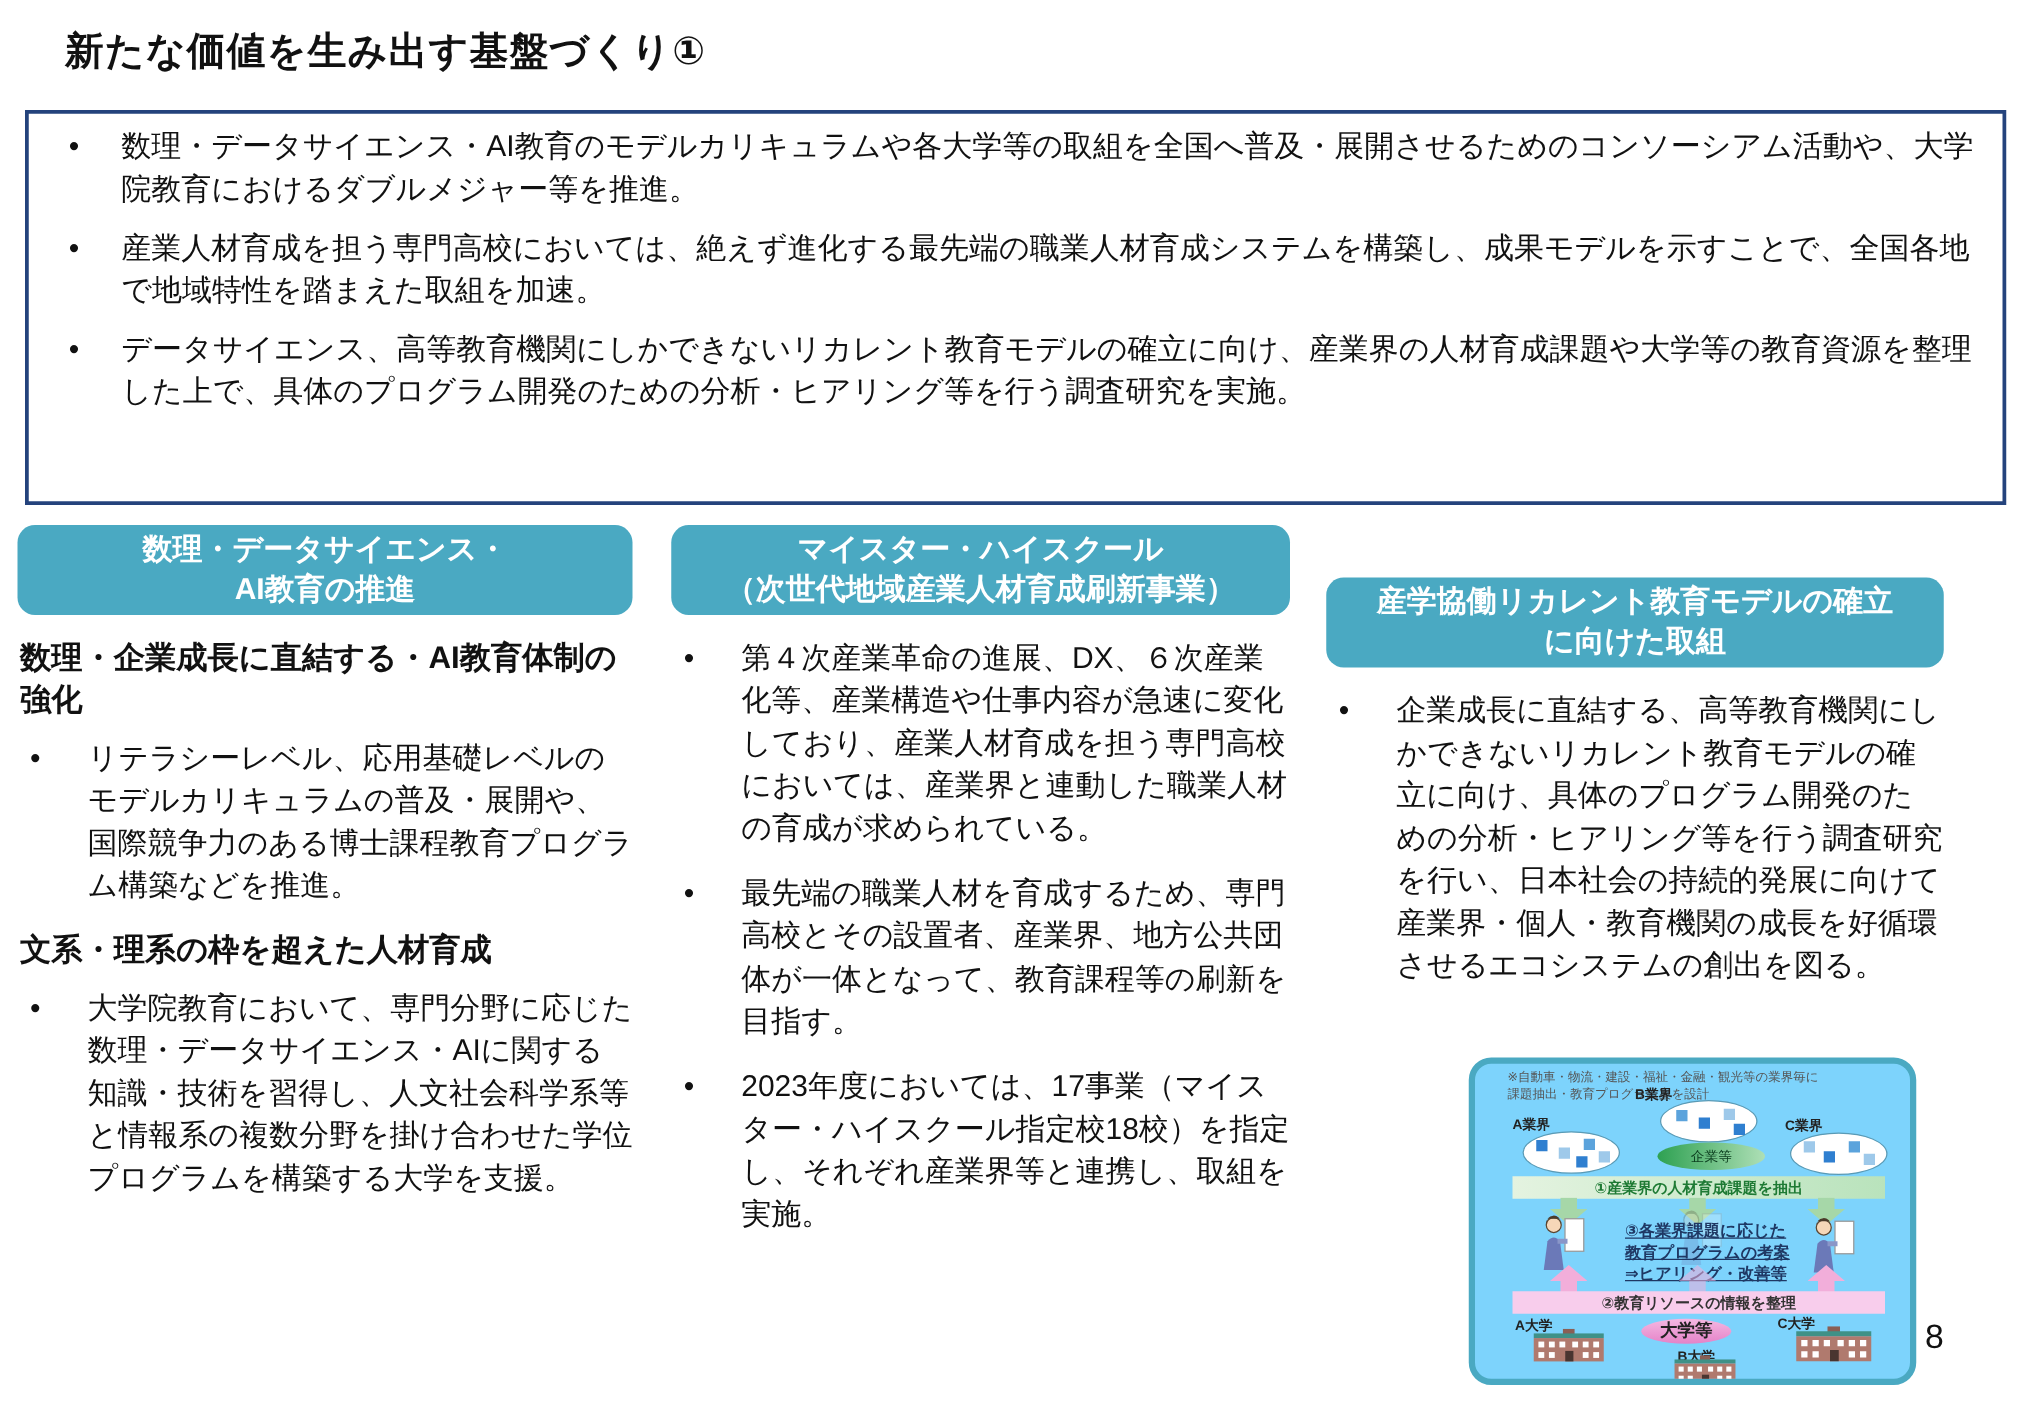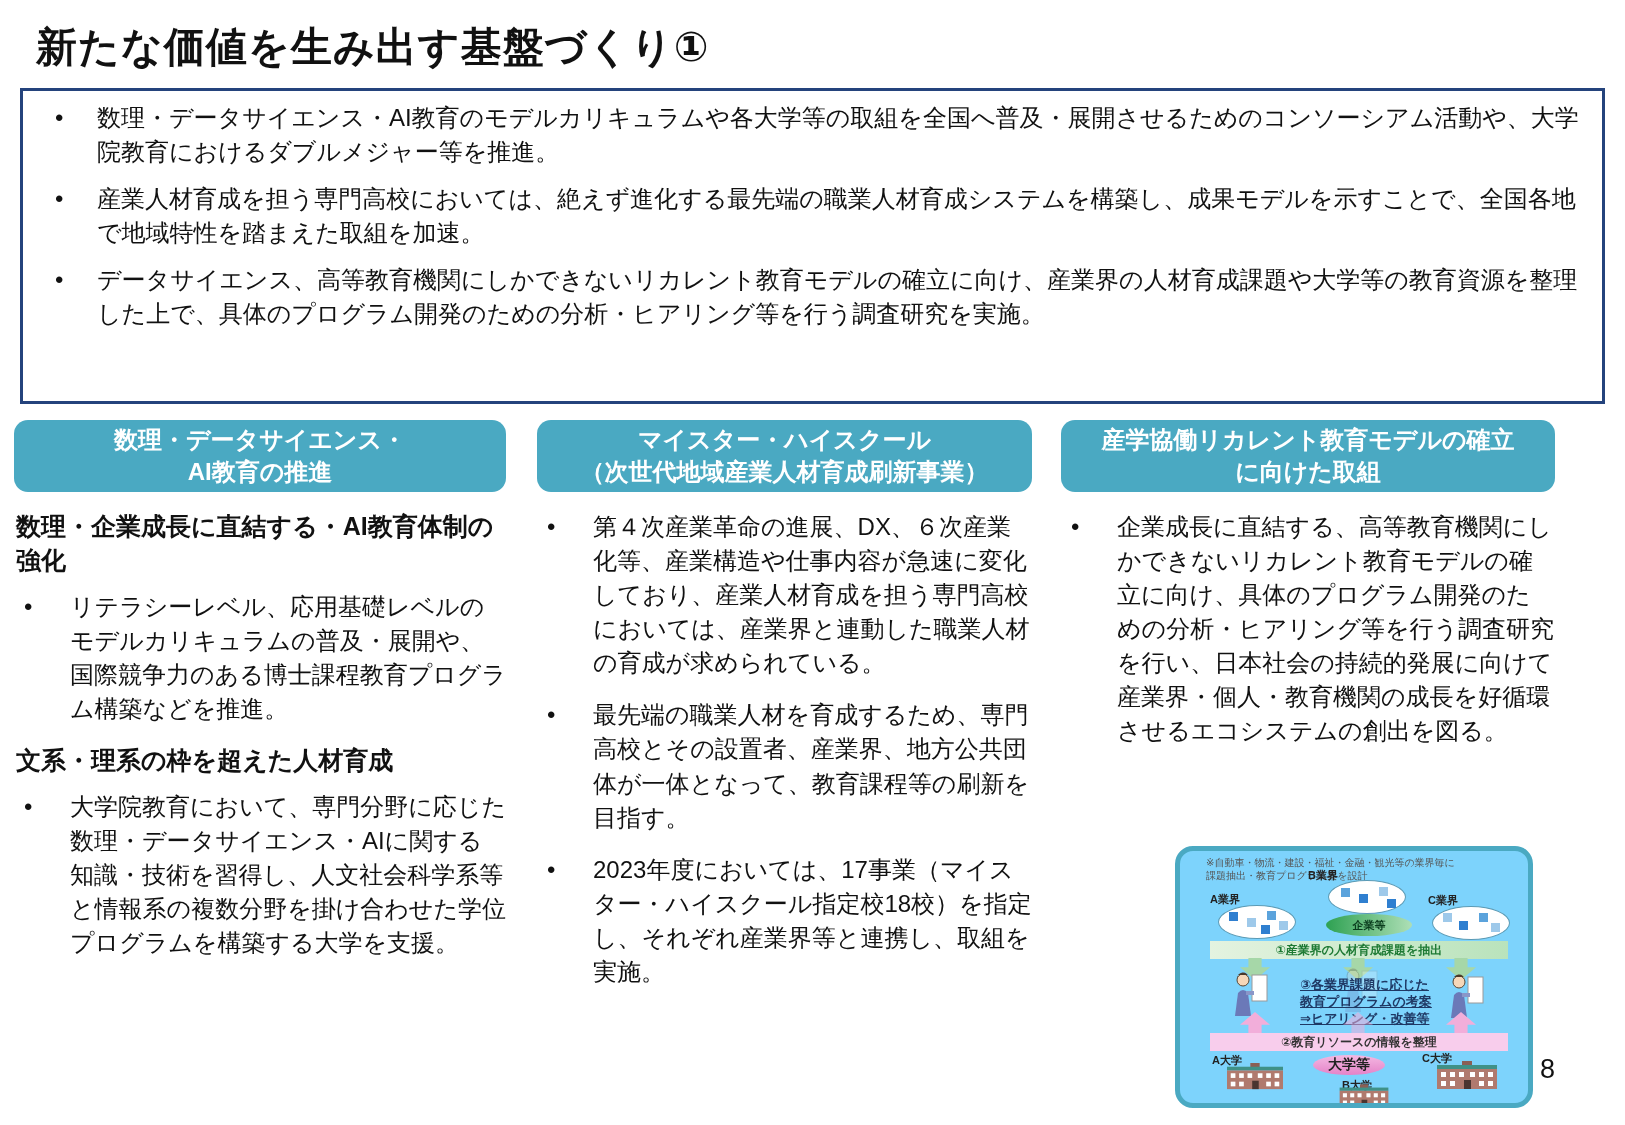--- a/index.html
+++ b/index.html
@@ -1,32 +1,32 @@
 <!DOCTYPE html>
 <html><head>
 <meta charset="utf-8">
 <style>
   html,body{margin:0;padding:0;background:#fff;}
   .slide{position:relative;width:1625px;height:1125px;background:#fff;overflow:hidden;
          font-family:"Liberation Sans","DejaVu Sans",sans-serif;color:#111;}
 
-  .slide-title{position:absolute;left:36px;top:20px;font-size:41px;font-weight:700;letter-spacing:1px;}
+  .slide-title{position:absolute;left:52px;top:20px;font-size:31px;font-weight:700;letter-spacing:1px;}
 
   .summary-box{position:absolute;left:20px;top:88px;width:1585px;height:316px;box-sizing:border-box;
                border:3px solid #24437c;background:#fff;padding:10px 18px;overflow:hidden;}
   .summary-heading{font-size:26px;font-weight:700;margin:2px 0 12px 2px;}
   .bullet-row{display:flex;margin-bottom:13px;}
   .summary-box .bullet-row{font-size:24px;line-height:1.42;}
   .marker{flex:none;width:42px;padding-left:14px;}
   .bullet-text{flex:1;overflow-wrap:anywhere;}
 
   .column{position:absolute;top:420px;}
   #col1{left:14px;width:492px;}
   #col2{left:537px;width:495px;}
-  #col3{left:1061px;width:494px;}
+  #col3{left:1061px;width:494px;margin-top:42px;}
   .col-header{height:72px;border-radius:14px;background:#4AA9C2;color:#fff;font-weight:700;
               font-size:24px;line-height:1.32;display:flex;align-items:center;justify-content:center;
               text-align:center;white-space:pre-line;}
   .col-body{margin-top:18px;font-size:24px;line-height:1.42;}
   .col-body .bullet-row{margin-bottom:18px;}
   .col-body .marker{width:46px;padding-left:10px;}
   .subheading{font-size:25px;font-weight:700;line-height:1.35;margin:4px 0 12px 2px;overflow-wrap:anywhere;}
   #col3 .col-body{height:330px;overflow:hidden;}
 
   .page-number{position:absolute;left:1540px;top:1054px;font-size:27px;color:#111;}
@@ -38,21 +38,21 @@
   .d-note{position:absolute;left:26px;top:5px;font-size:10px;line-height:1.3;color:#555;white-space:pre-line;}
   .ind-label,.univ-label{position:absolute;font-size:11px;font-weight:700;color:#222;}
   .il1{left:30px;top:41px}.il2{left:128px;top:17px}.il3{left:248px;top:42px}
   .oval{position:absolute;border:1.5px solid #5a9ab5;border-radius:50%;background:#fff;}
   .ovA{left:38px;top:54px;width:78px;height:34px}
   .ovB{left:148px;top:29px;width:78px;height:34px}
   .ovC{left:252px;top:55px;width:78px;height:34px}
   .sq{position:absolute;width:9px;height:9px;}
   .sq.b1{background:#2f7fd0}.sq.b2{background:#9ec9ea}.sq.b3{background:#5ba3dc}
   .corp{position:absolute;left:146px;top:63px;width:86px;height:22px;border-radius:50%;
-        background:linear-gradient(90deg,#2EA152,#AEDFB6);font-size:11px;font-weight:700;color:#0b3d1e;
+        background:linear-gradient(90deg,#2EA152,#AEDFB6);font-size:11px;font-weight:400;color:#0b3d1e;
         display:flex;align-items:center;justify-content:center;text-align:center;}
   .banner{position:absolute;left:30px;width:298px;height:18px;font-size:12px;font-weight:700;
           display:flex;align-items:center;justify-content:center;}
   .banner1{top:90px;background:linear-gradient(90deg,#e4f3e0,#b9e3bc);color:#1E7A34;}
   .banner2{top:182px;background:#F8CDEC;color:#333;}
   .arrow{position:absolute;width:30px;height:22px;}
   .a-down{background:#A6D7A8;clip-path:polygon(28% 0,72% 0,72% 42%,100% 42%,50% 100%,0 42%,28% 42%);}
   .a-up{background:#F2AEDA;clip-path:polygon(50% 0,100% 58%,72% 58%,72% 100%,28% 100%,28% 58%,0 58%);}
   .ad1{left:60px;top:107px}.ad2{left:163px;top:107px}.ad3{left:266px;top:107px}
   .au1{left:60px;top:161px}.au2{left:163px;top:161px;opacity:.55}.au3{left:266px;top:161px}

